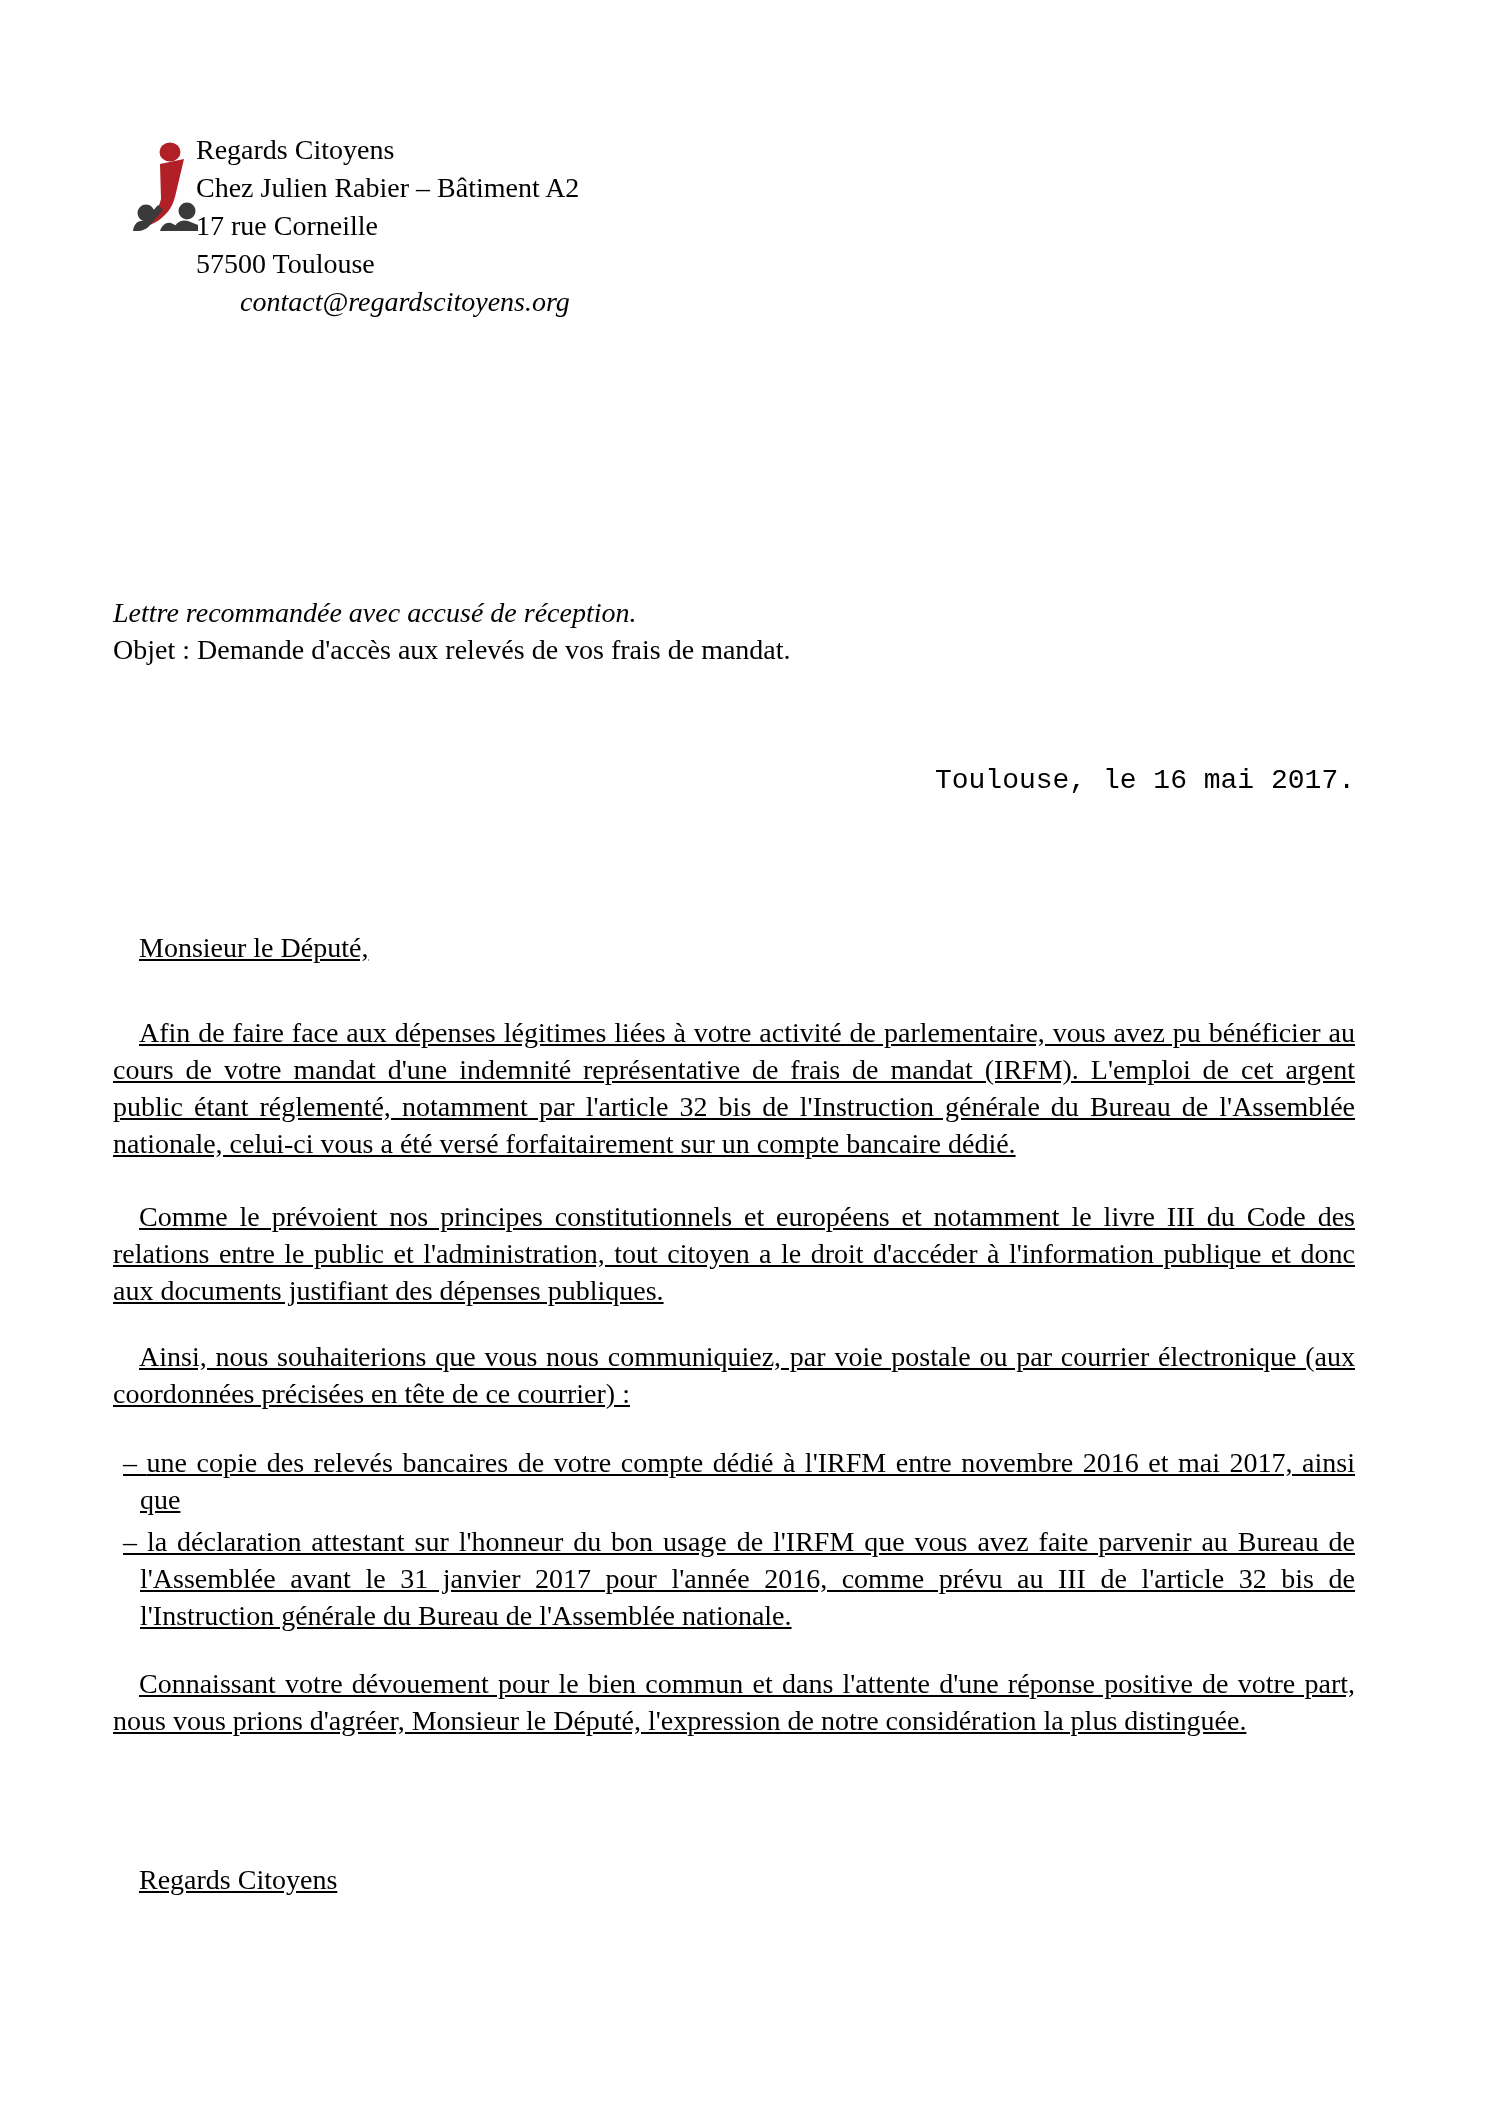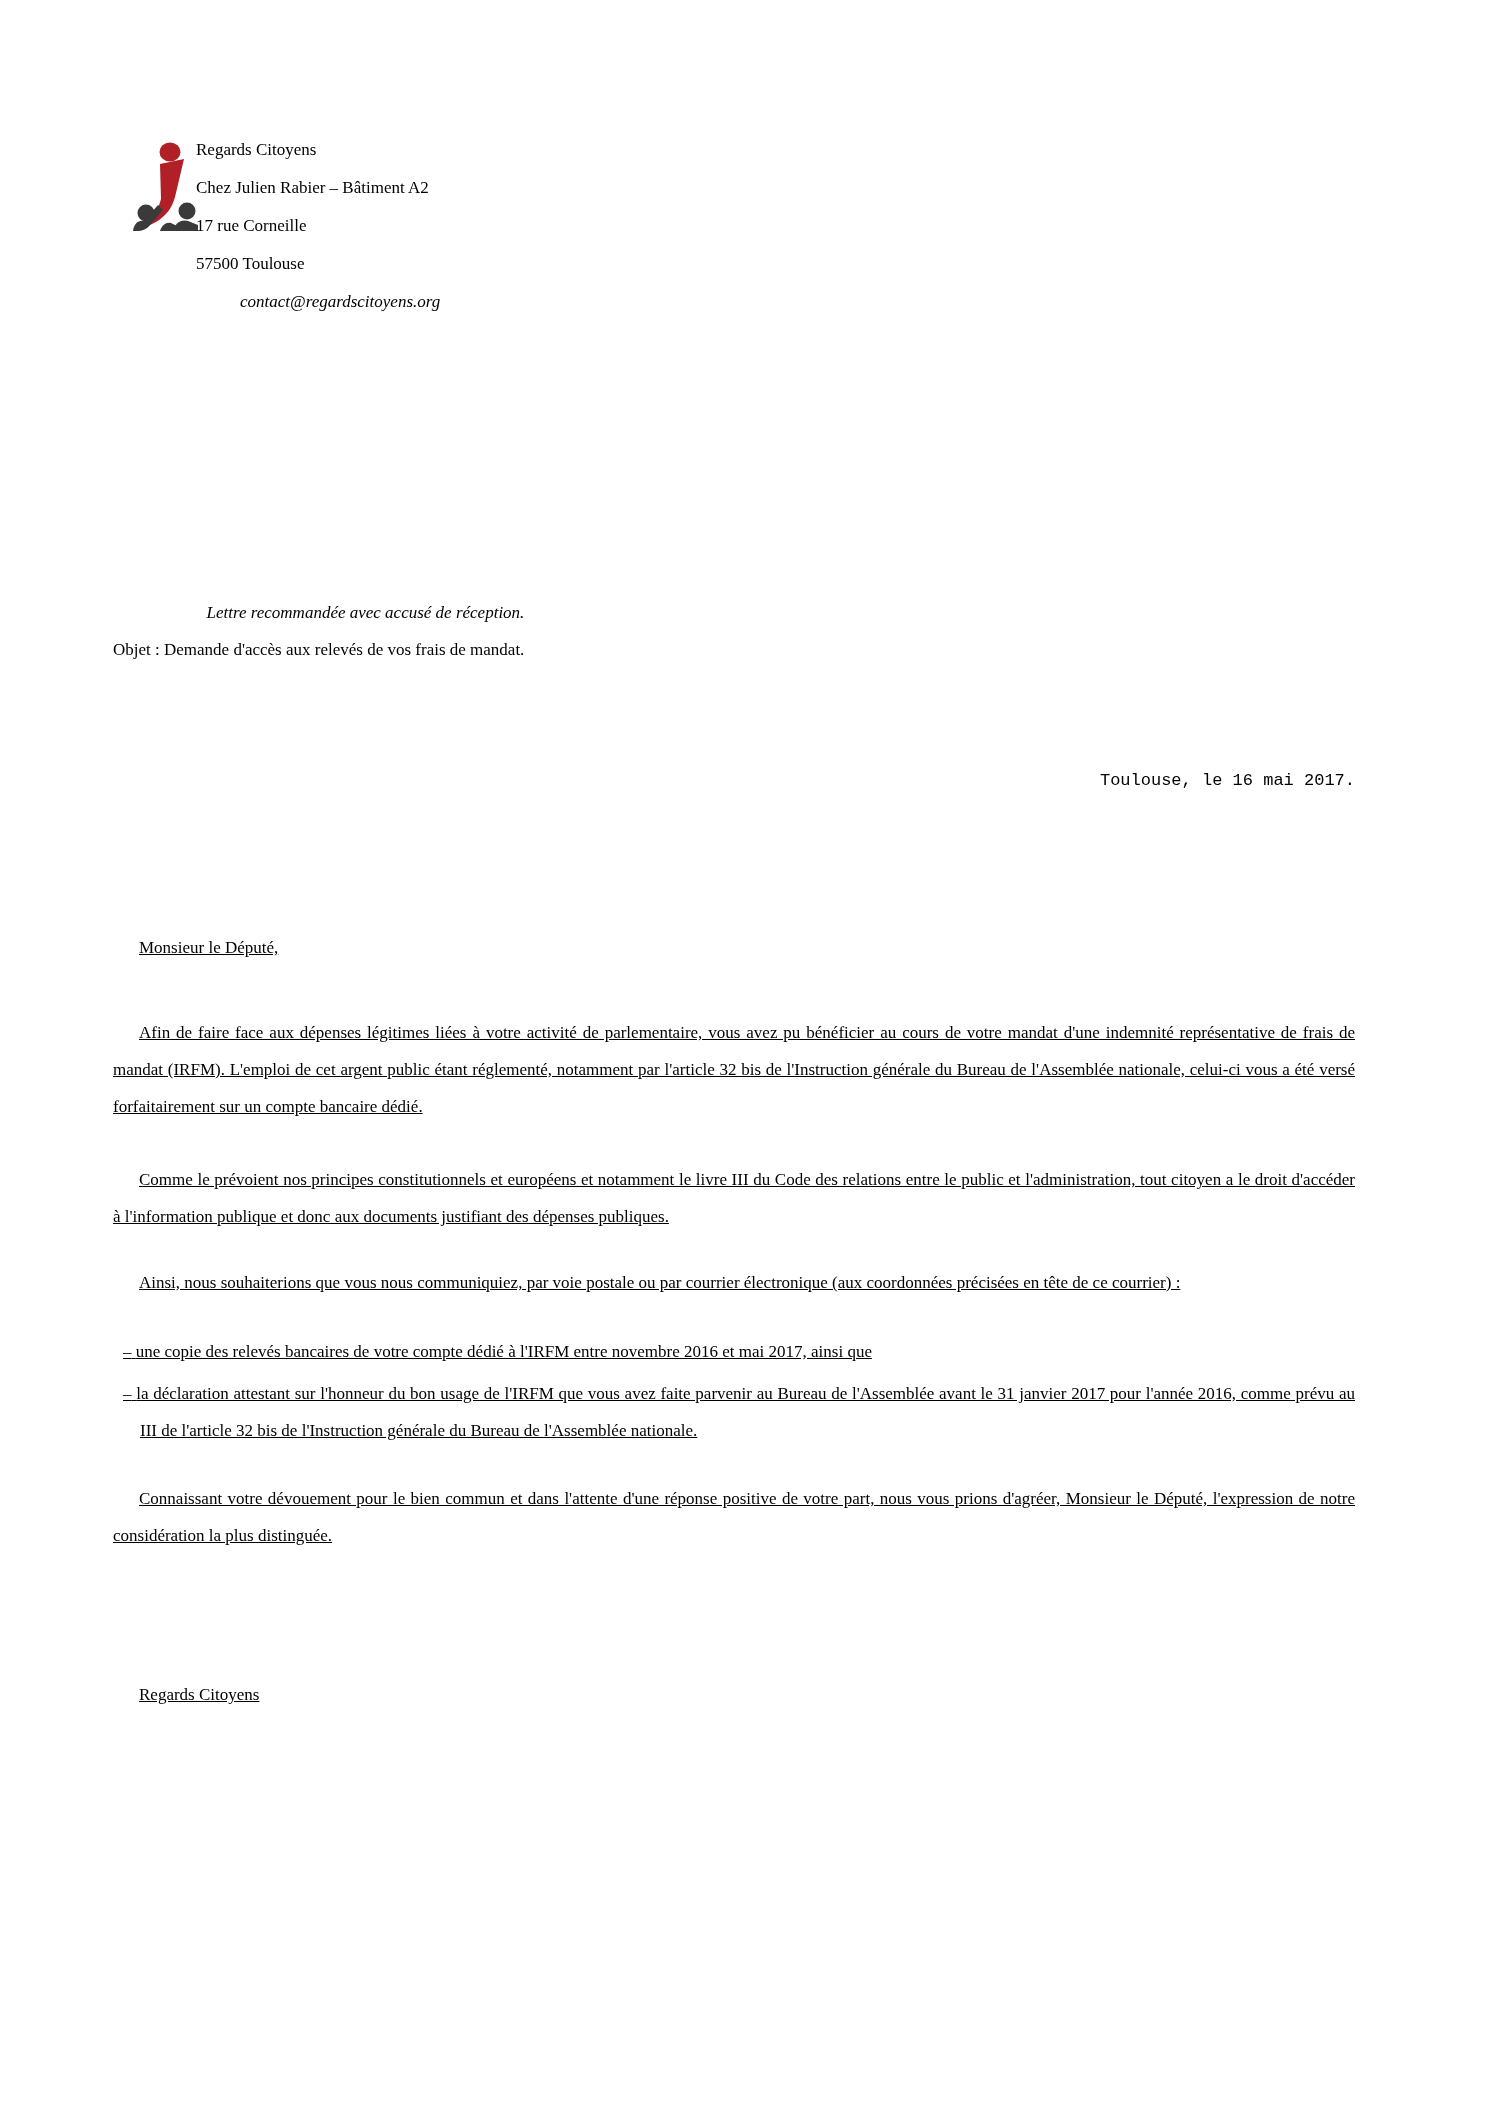--- a/index.html
+++ b/index.html
@@ -6,21 +6,21 @@
     margin: 0;
     padding: 0;
     background: #ffffff;
   }
   .page {
     position: relative;
     width: 1488px;
     height: 2105px;
     background: #ffffff;
     font-family: "Liberation Serif", serif;
-    font-size: 17px;
+    font-size: 28px;
     line-height: 37px;
     color: #000000;
     overflow: hidden;
   }
   .logo {
     position: absolute;
     left: 126px;
     top: 141px;
     width: 74px;
     height: 90px;
@@ -41,21 +41,21 @@
     line-height: 37px;
     white-space: nowrap;
   }
   .meta {
     position: absolute;
     left: 113px;
     top: 594px;
     line-height: 37px;
     white-space: nowrap;
   }
-  .meta .registered { font-style: italic; text-align: right; }
+  .meta .registered { font-style: italic; }
   .dateline {
     position: absolute;
     top: 762px;
     right: 133px;
     white-space: nowrap;
     font-family: Liberation Mono, monospace;
   }
   .body {
     position: absolute;
     left: 113px;

